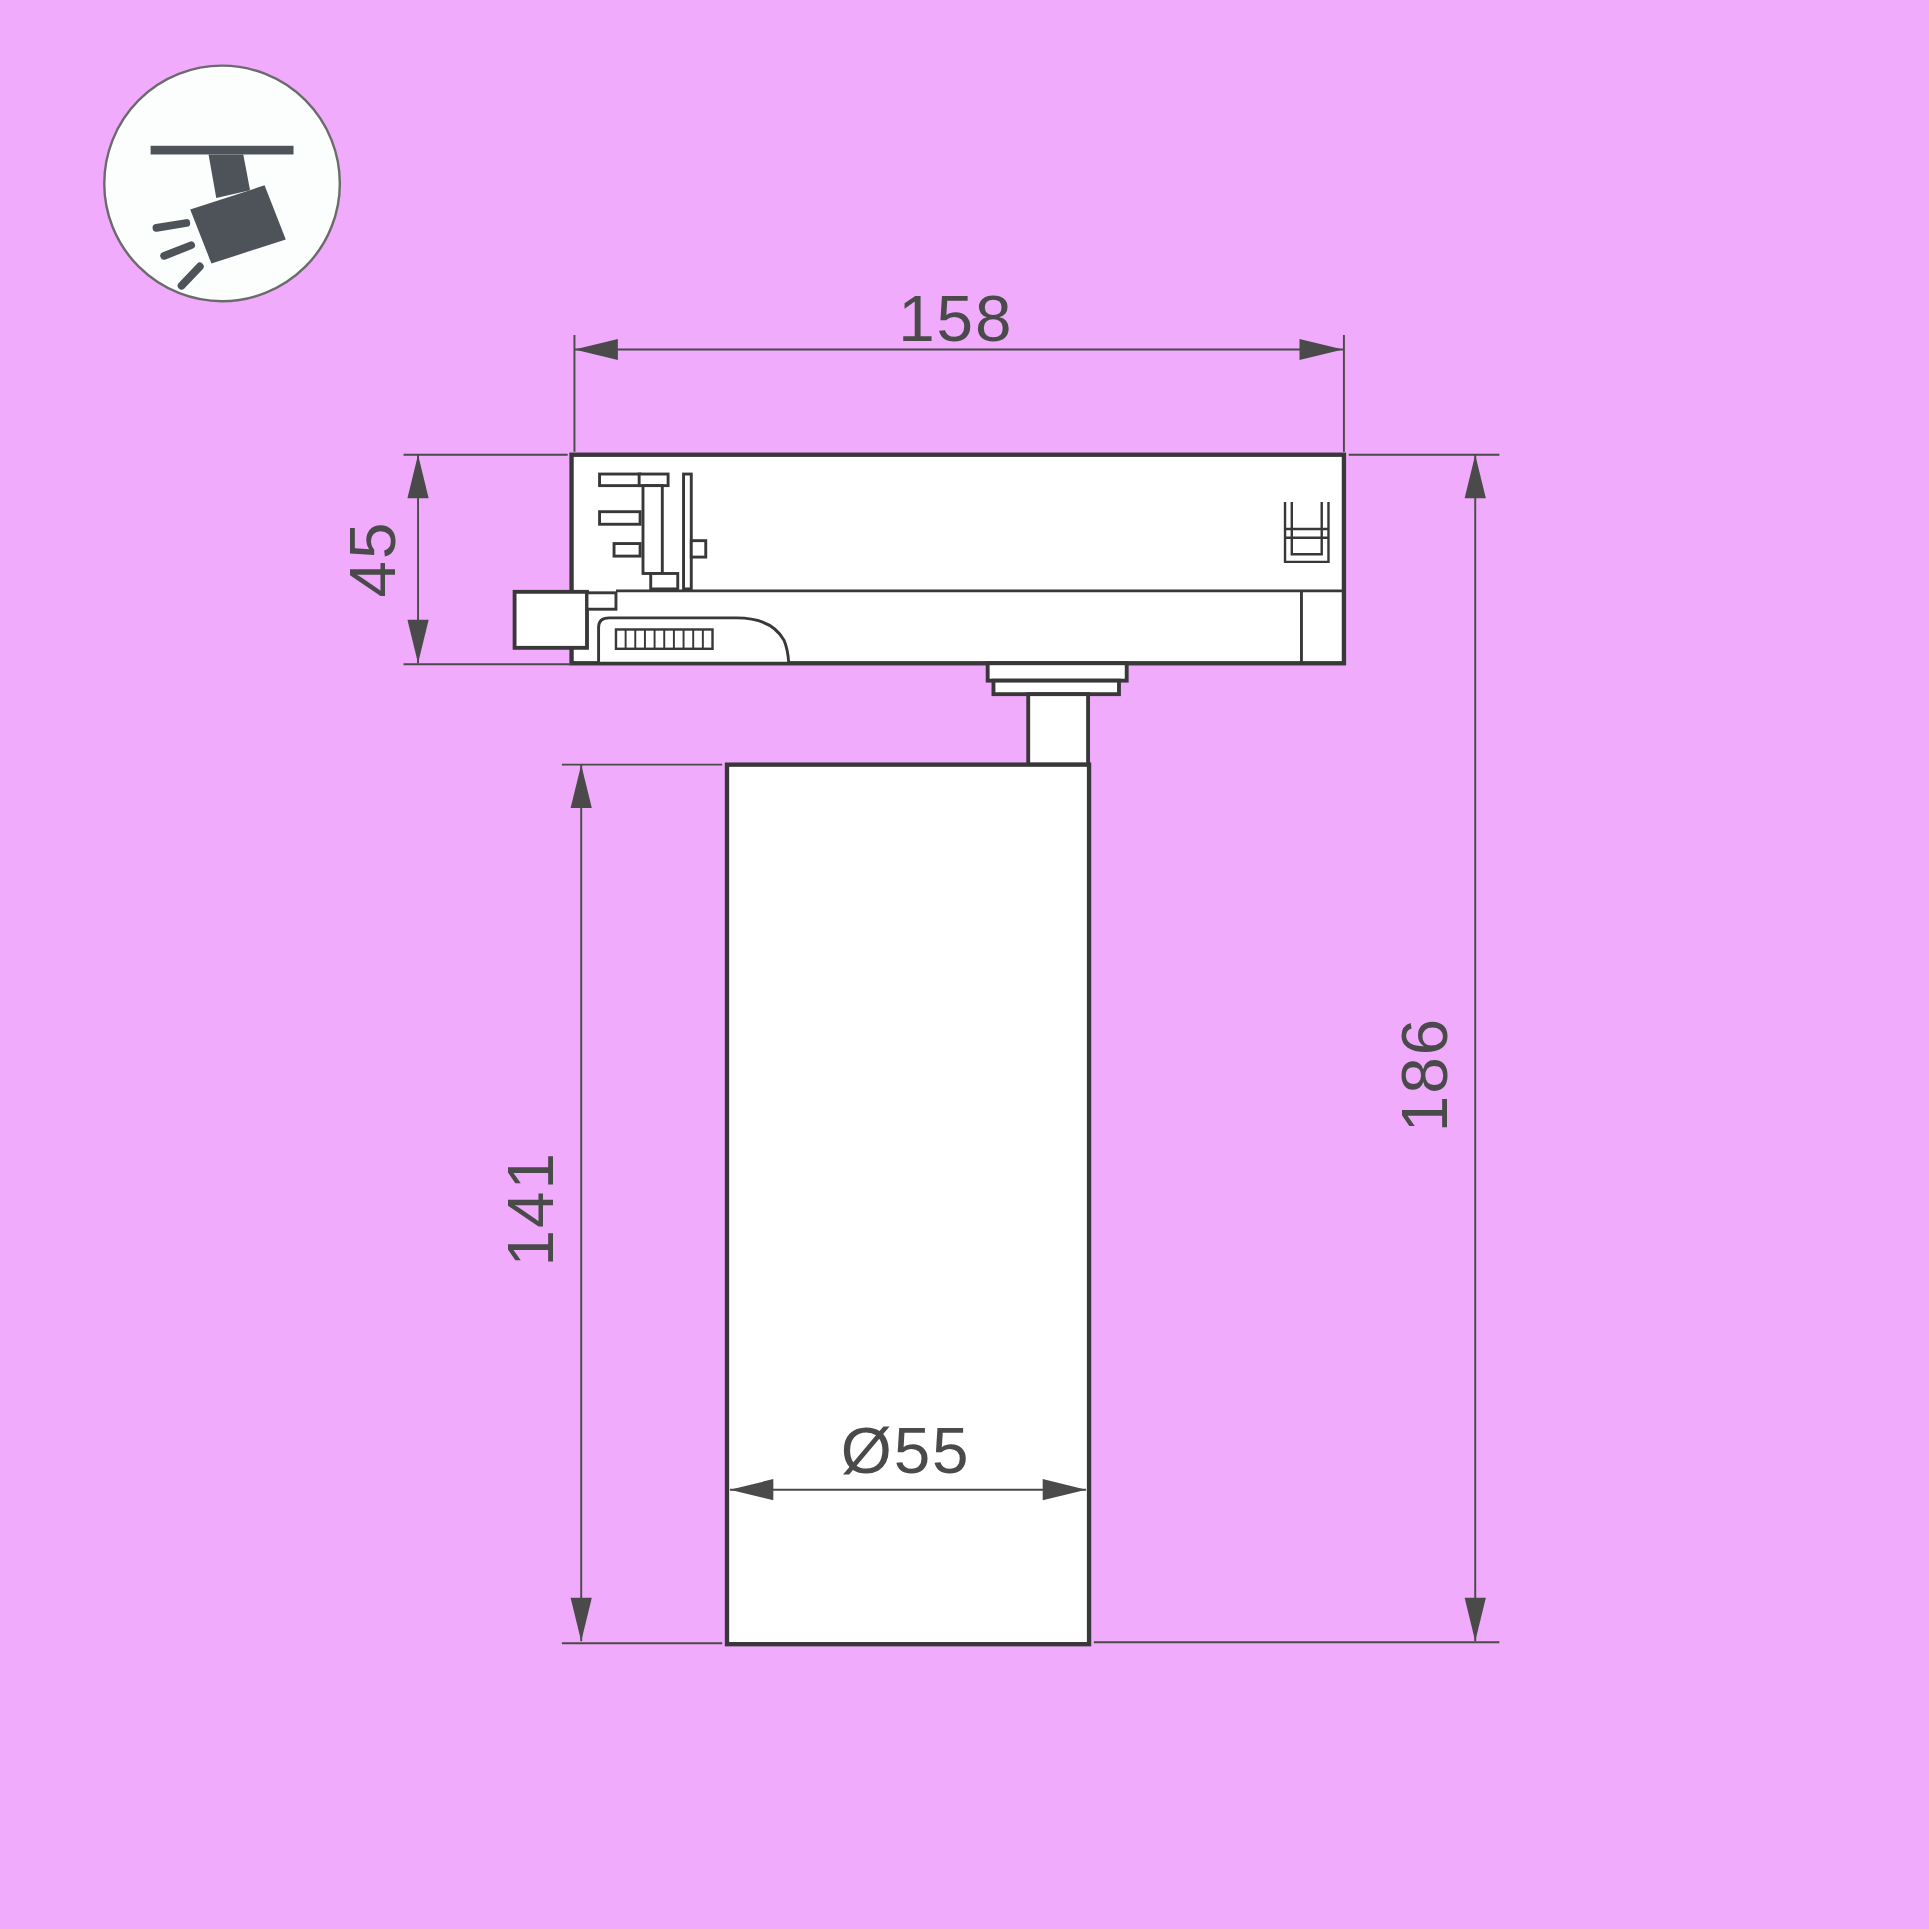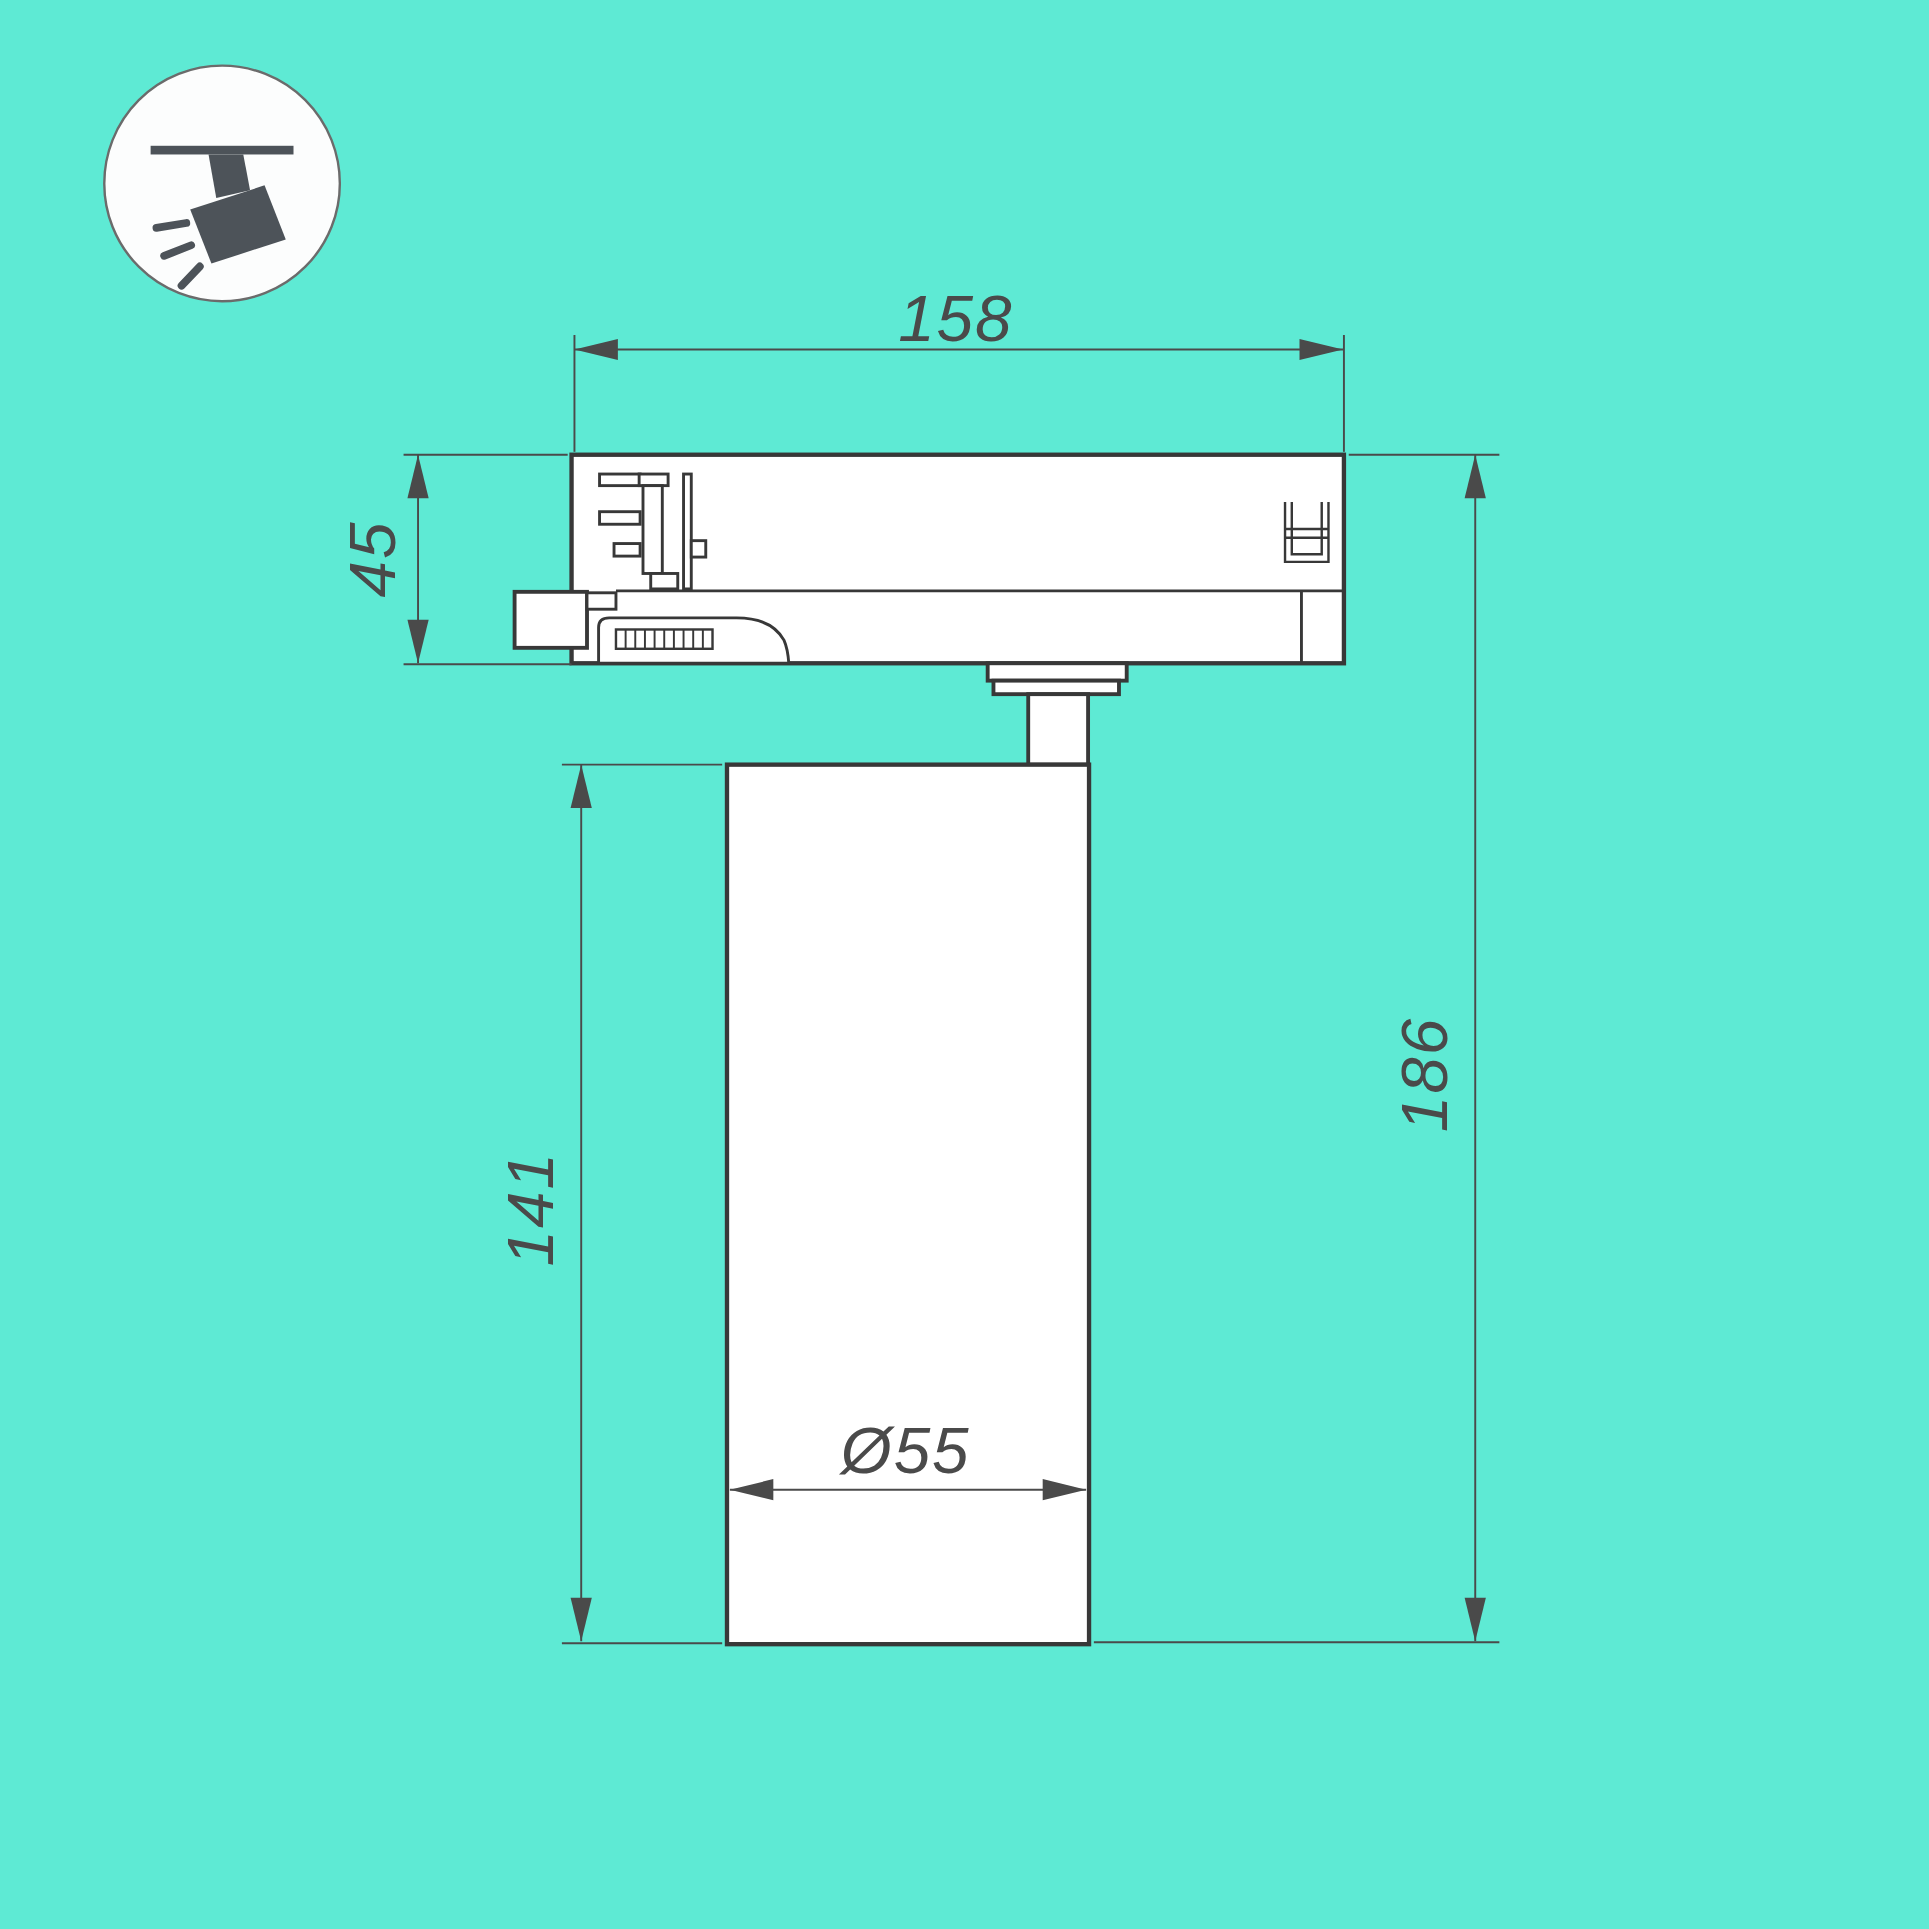--- a/index.html
+++ b/index.html
@@ -4,23 +4,22 @@
 <style>
   html, body {
     margin: 0;
     padding: 0;
     background: #ffffff;
   }
   .stage {
     position: relative;
     width: 1929px;
     height: 1929px;
-    background: #5eead4;
+    background: #f0abfc;
     font-family: "Liberation Sans", sans-serif;
-    font-style: italic;
   }
   svg { display: block; }
 
   
   .s45  { fill: #ffffff; stroke: var(--outline); stroke-width: 4.5; }
   .s4   { fill: #ffffff; stroke: var(--outline); stroke-width: 4; }
   .s3   { fill: #ffffff; stroke: var(--outline); stroke-width: 3; }
   .s3n  { fill: none;    stroke: var(--outline); stroke-width: 3; }
   .s25n { fill: none;    stroke: var(--outline); stroke-width: 2.5; }
   .s2n  { fill: none;    stroke: var(--outline); stroke-width: 2; }

